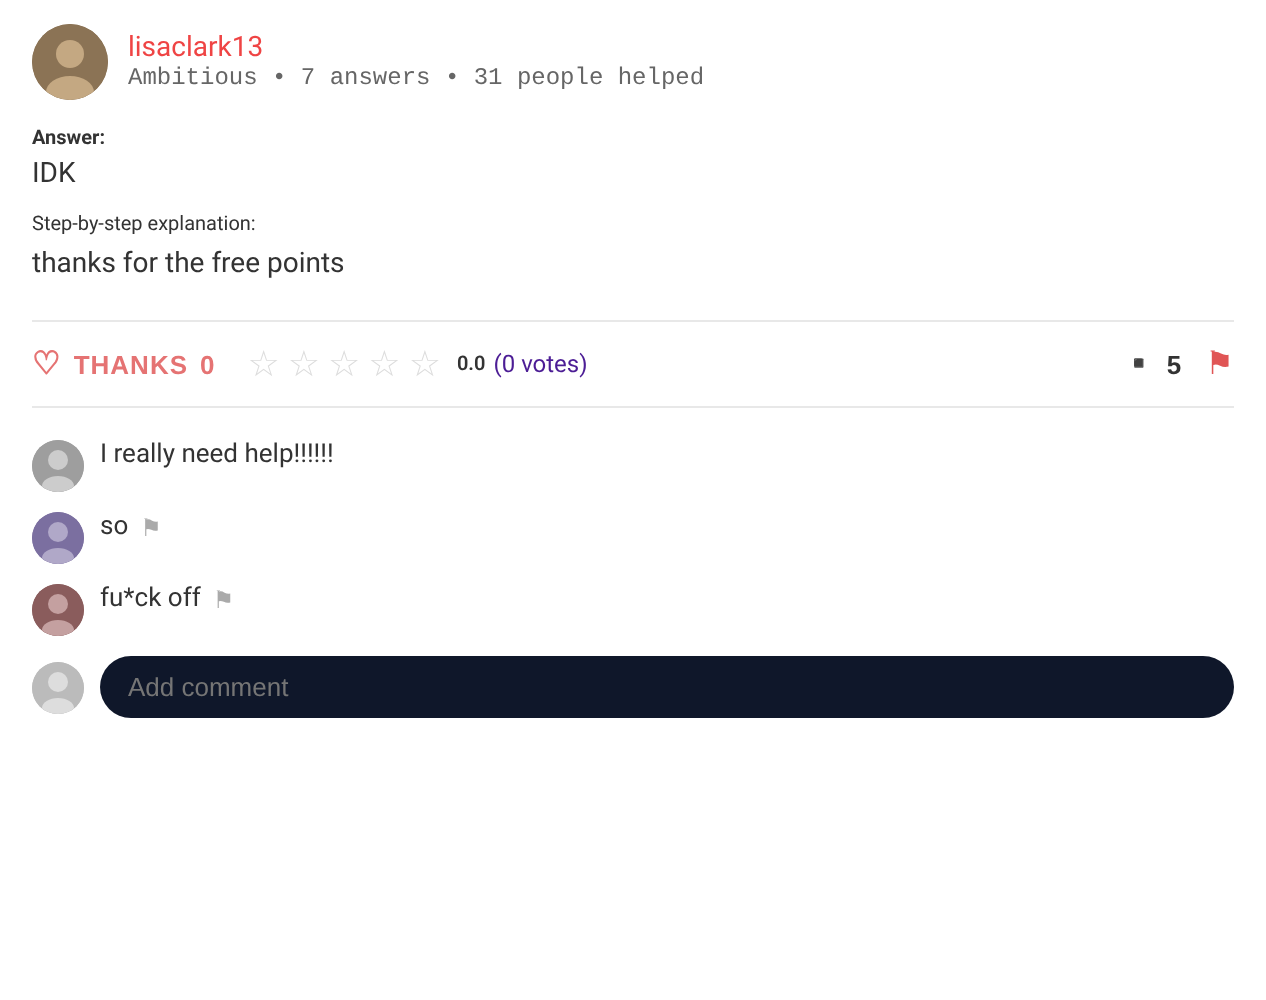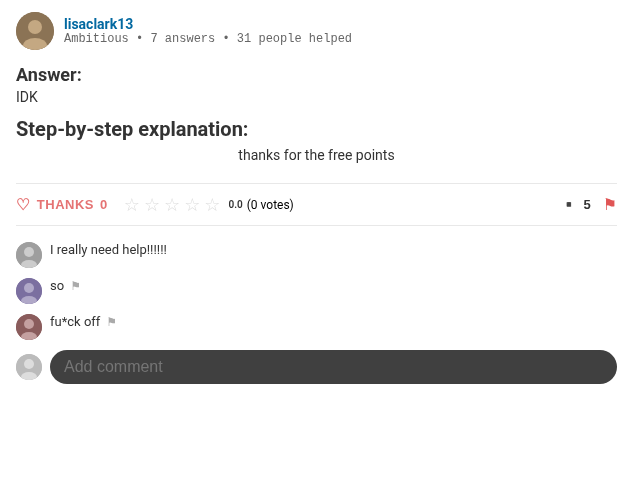--- a/index.html
+++ b/index.html
@@ -30,52 +30,51 @@
       align-items: center;
       justify-content: center;
     }
 
     .avatar svg {
       width: 38px;
       height: 38px;
     }
 
     .user-info .username {
-      font-weight: 700;
+      font-weight: 400;
       font-size: 14px;
-      color: #0369a1;
+      color: #ef4444;
     }
 
     .user-info .meta {
       font-size: 12px;
       color: #666;
       font-family: Liberation Mono, monospace;
     }
 
     .answer-label {
       font-weight: 700;
-      font-size: 18px;
+      font-size: 10px;
       margin-bottom: 4px;
     }
 
     .answer-text {
       font-size: 14px;
       margin-bottom: 12px;
     }
 
     .step-label {
-      font-weight: 700;
-      font-size: 20px;
+      font-weight: 400;
+      font-size: 10px;
       margin-bottom: 6px;
     }
 
     .step-text {
       font-size: 14px;
       margin-bottom: 20px;
-      text-align: center;
     }
 
     .actions-bar {
       display: flex;
       align-items: center;
       padding: 10px 0;
       border-top: 1px solid #e8e8e8;
       border-bottom: 1px solid #e8e8e8;
       gap: 16px;
       margin-bottom: 16px;
@@ -112,21 +111,21 @@
     }
 
     .rating-value {
       font-size: 10px;
       font-weight: 600;
       margin-left: 4px;
     }
 
     .votes-label {
       font-size: 12px;
-      color: #000000;
+      color: #4c1d95;
     }
 
     .right-actions {
       display: flex;
       align-items: center;
       gap: 12px;
       margin-left: auto;
     }
 
     .comment-count-btn {
@@ -205,22 +204,22 @@
       align-items: center;
       gap: 8px;
       margin-top: 10px;
     }
 
     .add-comment-input {
       flex: 1;
       padding: 8px 14px;
       border: none;
       border-radius: 20px;
-      background: #404040;
-      font-size: 16px;
+      background: #0f172a;
+      font-size: 13px;
       color: #aaa;
       outline: none;
     }
 
     .av1 { background: #9e9e9e; }
     .av2 { background: #7b6fa0; }
     .av3 { background: #5c8a6e; }
     .av4 { background: #8a5c5c; }
     .av5 { background: #6e8a8a; }
     .av-add { background: #bbb; }

